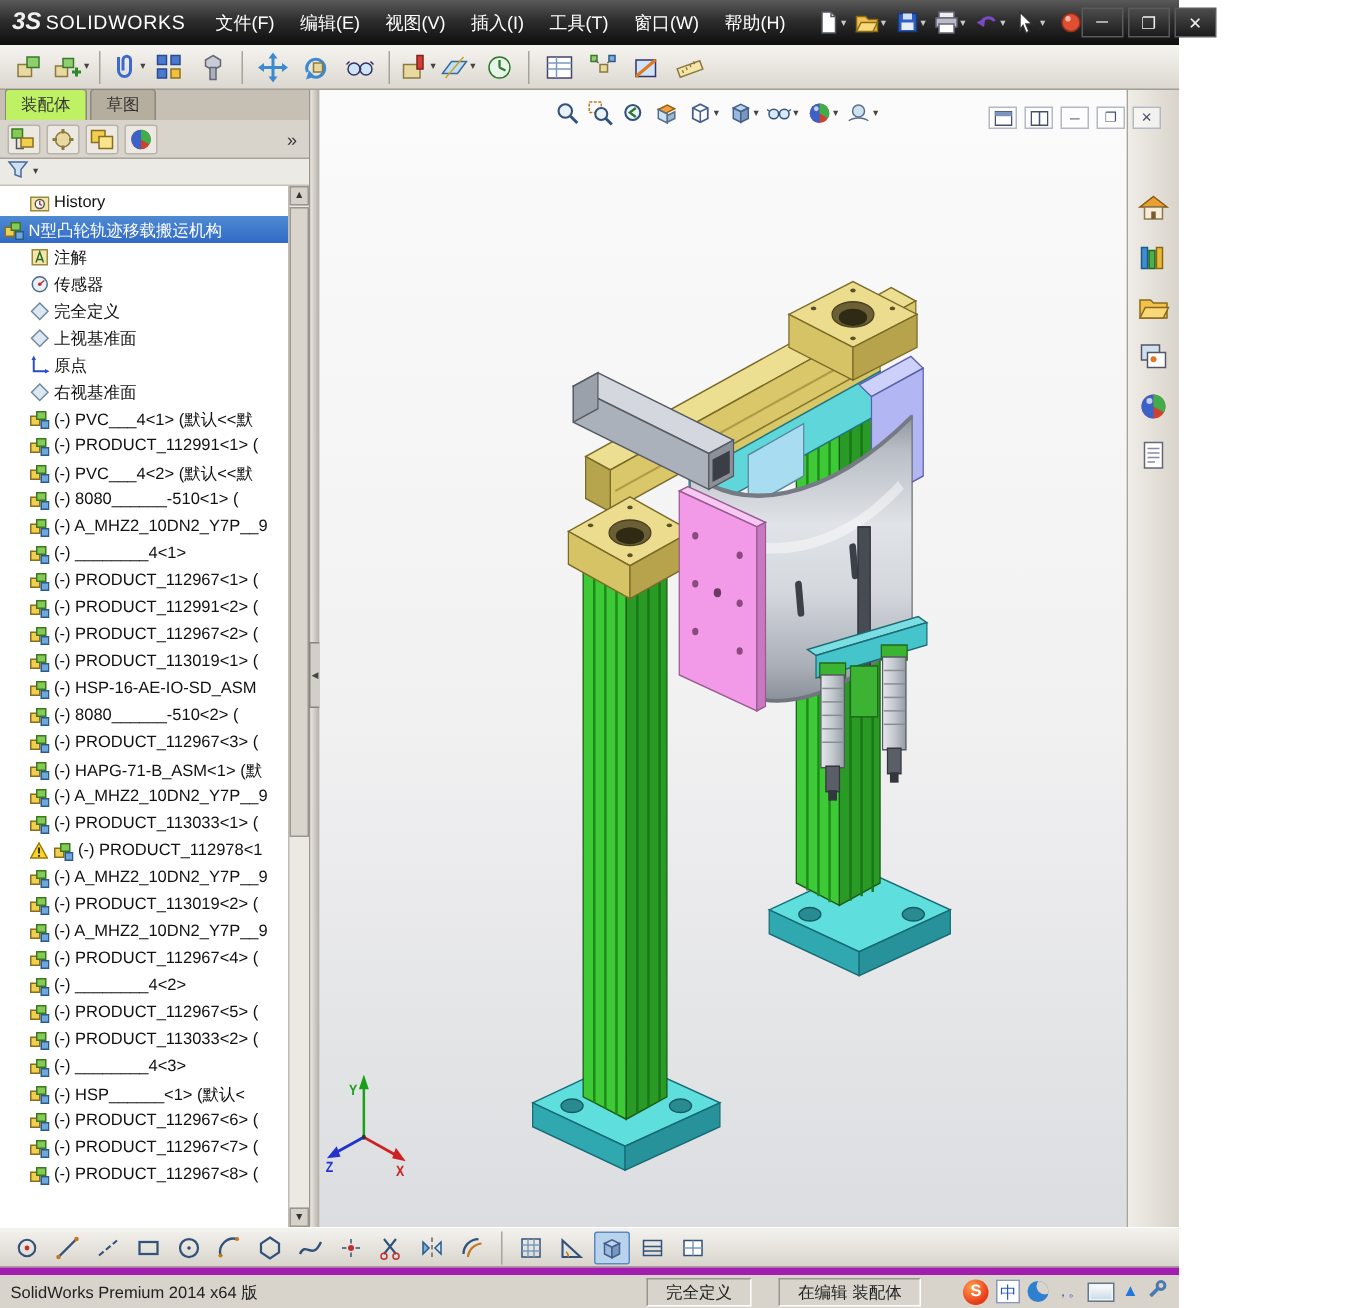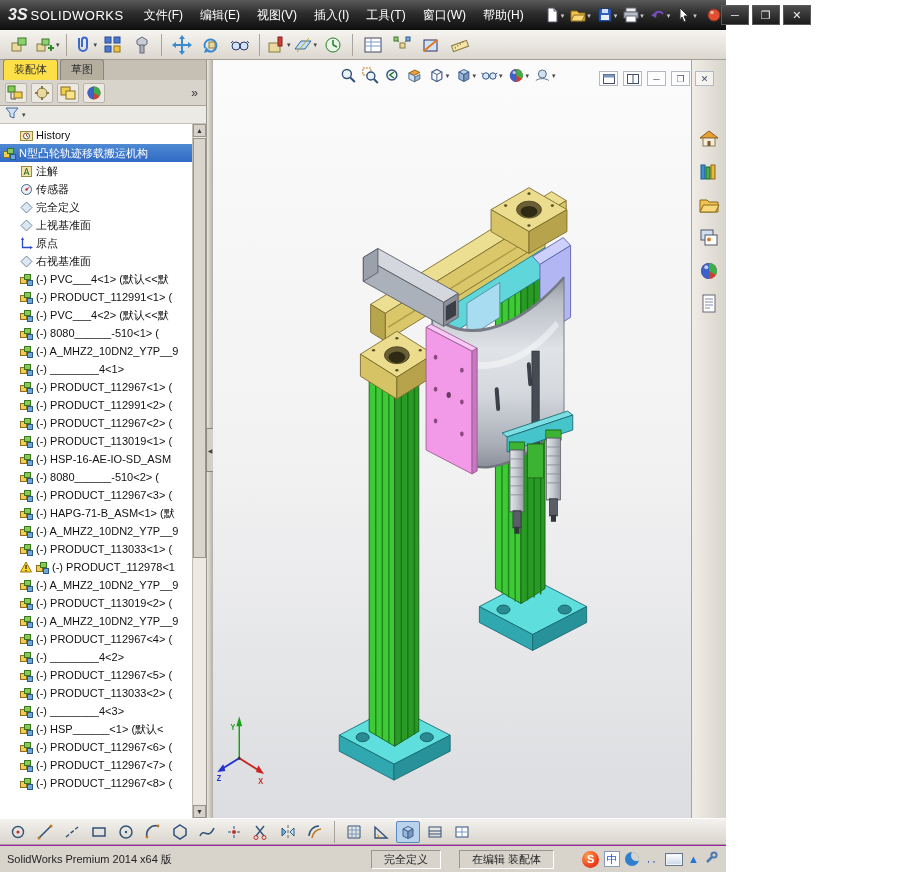--- a/index.html
+++ b/index.html
@@ -1,17 +1,17 @@
 <!DOCTYPE html>
 <html><head>
 <meta charset="utf-8">
 <style>
 *{box-sizing:border-box;margin:0;padding:0}
 html,body{width:897px;height:872px;overflow:hidden;font-family:"Liberation Sans","DejaVu Sans",sans-serif}
-.app{position:relative;width:726px;height:872px;background:#d6d2ca;font-size:12px}
+.app{position:relative;width:786px;height:872px;background:#d6d2ca;font-size:12px}
 
 
 .titlebar{height:30px;background:linear-gradient(180deg,#5a5a5a 0%,#2d2d2d 45%,#0e0e0e 100%);display:flex;align-items:center;padding:0 6px;color:#fff}
 .logo{display:flex;align-items:baseline;gap:3px;margin:0 12px 0 2px}
 .logo-3s{font-style:italic;font-weight:bold;font-size:16px;color:#f0f0f0}
 .logo-text{font-weight:normal;font-size:13px;letter-spacing: .5px;color:#fff}
 .menubar{display:flex;gap:1px;font-size:12px}
 .menu-item{padding:4px 8px;cursor:default;white-space:nowrap}
 .qat{display:flex;align-items:center;margin-left:10px;gap:2px}
 .qbtn{display:flex;align-items:center;gap:1px;padding:1px 2px}
@@ -25,21 +25,21 @@
 .tbtn{width:27px;height:26px;display:flex;align-items:center;justify-content:center;border:1px solid transparent;border-radius:2px}
 .tbtn-c{display:flex;align-items:center;gap:1px}
 .tsep{width:1px;height:22px;background:#a8a49c;margin:0 4px}
 .caret-d{font-size:7px;color:#444;line-height:1}
 
 
 .main{position:relative;display:flex;height:758px}
 .panel{width:207px;background:#fff;border-right:1px solid #9a968e;display:flex;flex-direction:column;position:relative}
 .cmdtabs{height:20px;background:#c5bfb4;display:flex;align-items:flex-end;padding-left:3px;gap:2px;flex:0 0 20px}
 .cmdtab{font-size:11px;padding:2px 10px 3px;border:1px solid #8a867e;border-bottom:none;background:#b5ae9f;border-radius:3px 3px 0 0;color:#333}
-.cmdtab.active{background:#fde047}
+.cmdtab.active{background:#bef264}
 .ftabs{height:26px;background:#d8d4cc;border-bottom:1px solid #a8a49c;display:flex;align-items:center;padding:0 5px;gap:4px;flex:0 0 26px}
 .ftab{width:22px;height:20px;display:flex;align-items:center;justify-content:center;border:1px solid #b8b4ac;background:#ece9e2;border-radius:2px}
 .chev{margin-left:auto;font-size:12px;color:#333;padding:0 3px}
 .filterrow{height:18px;background:#eceae4;border-bottom:1px solid #c6c2ba;display:flex;align-items:center;padding:0 5px;gap:3px;flex:0 0 18px}
 .tree{flex:1;overflow:hidden;padding:2px 14px 0 0;position:relative;background:#fff}
 .trow{height:18px;display:flex;align-items:center;gap:3px;padding-left:20px;font-size:11px;white-space:nowrap;color:#111}
 .trow.root{padding-left:3px}
 .trow.sel{background:linear-gradient(#4f8ad2,#316ac5);color:#fff}
 .ticon{width:13px;height:13px;flex:0 0 auto;display:flex;align-items:center}
 .ticon svg{display:block}
@@ -59,21 +59,21 @@
 .docbtns{position:absolute;top:11px;right:12px;display:flex;gap:5px;align-items:center;z-index:6}
 .dbtn{width:19px;height:15px;display:flex;align-items:center;justify-content:center;font-size:9px;color:#44506a;border:1px solid #b4b8c2;background:rgba(255,255,255,.55)}
 
 .taskpane{width:35px;background:linear-gradient(90deg,#f0ede6,#d8d4cc);border-left:1px solid #a8a49c;display:flex;flex-direction:column;align-items:center;padding-top:66px;gap:7px}
 .tpbtn{width:27px;height:26px;display:flex;align-items:center;justify-content:center}
 
 
 .sketchbar{height:27px;background:linear-gradient(#f4f2ee,#d9d5cd);border-top:1px solid #fff;border-bottom:1px solid #a39f97;display:flex;align-items:center;padding:0 6px;gap:3px}
 .skbtn{width:24px;height:22px;display:flex;align-items:center;justify-content:center;border:1px solid transparent;border-radius:2px}
 .skbtn.active{background:#b9d3ec;border:1px solid #5a8ac0}
-.statusbar{height:27px;background:#d8d4cc;border-top:1px solid #a21caf;display:flex;align-items:center;font-size:11px;padding-left:7px;color:#222}
+.statusbar{height:27px;background:#d8d4cc;border-top:5px solid #a21caf;display:flex;align-items:center;font-size:11px;padding-left:7px;color:#222}
 .sb-spacer{flex:1}
 .sb-seg{border-style:solid;border-width:1px;border-color:#9a968e #ffffff #ffffff #9a968e;height:19px;display:flex;align-items:center;padding:0 12px;margin-right:18px;white-space:nowrap}
 .tray{display:flex;align-items:center;gap:5px;margin:0 8px 0 10px}
 .sogou{width:17px;height:17px;border-radius:50%;background:radial-gradient(circle at 35% 30%,#ffa050,#e83818 70%);color:#fff;font-weight:bold;font-size:11px;display:flex;align-items:center;justify-content:center}
 .ime-zh{width:16px;height:16px;background:#fff;border:1px solid #8899bb;color:#2255cc;font-size:11px;display:flex;align-items:center;justify-content:center}
 .moon{width:14px;height:14px;border-radius:50%;background:#2e7fd0;position:relative;overflow:hidden}
 .moon:after{content:"";position:absolute;width:11px;height:11px;border-radius:50%;background:#d8d4cc;left:6px;top:-2px}
 .punct{font-size:9px;color:#2255cc;letter-spacing:-1px}
 .kbd{width:18px;height:13px;border:1px solid #667788;background:linear-gradient(#ffffff,#c8d8e8);box-shadow:inset 0 0 0 1px #eef4fa}
 .uparrow{color:#2277dd;font-size:11px;line-height:1}

